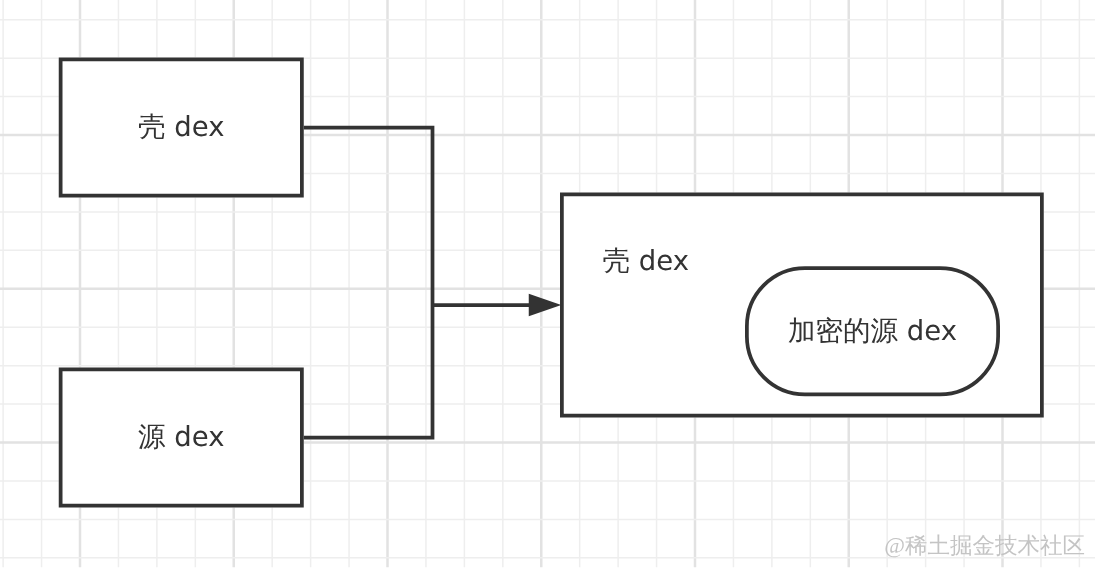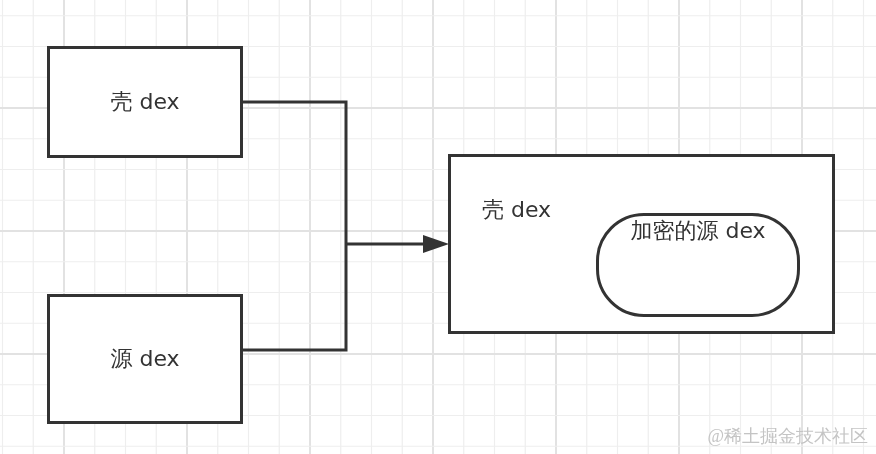--- a/index.html
+++ b/index.html
@@ -13,21 +13,21 @@
       position: absolute; color: #333333; font-size: 22px; line-height: 1;
       white-space: nowrap; font-family: "DejaVu Sans", "Liberation Sans", sans-serif;
     }
     .box {
       position: absolute; box-sizing: border-box; border: 3px solid #333333; background: #ffffff;
       display: flex; align-items: center; justify-content: center;
     }
     .box .text { color: #333333; font-size: 22px; white-space: nowrap; }
     .pill {
       position: absolute; box-sizing: border-box; border: 3px solid #333333; background: #ffffff;
-      border-radius: 48px; display: flex; justify-content: center;
+      border-radius: 48px; display: flex; align-items: center; justify-content: center;
     }
     .pill .text { color: #333333; font-size: 22px; white-space: nowrap; }
     .watermark {
       position: absolute; right: 8px; bottom: 6px; color: #c4c4c4; font-size: 18px;
       font-family: Liberation Serif, serif; white-space: nowrap;
     }
   </style>
 </head>
 <body>
 
@@ -83,21 +83,21 @@
     <polyline points="241,350 346,350 346,244" fill="none" stroke="#333333" stroke-width="3"></polyline>
     <line x1="346" y1="244" x2="424" y2="244" stroke="#333333" stroke-width="3"></line>
     <polygon points="423,235 449,244 423,253" fill="#333333"></polygon>
   </g>
 </svg>
 
 <div class="box" style="left:47px; top:46px; width:196px; height:112px;">
   <span class="text">壳 dex</span>
 </div>
 
-<div class="box" style="left:47px; top:294px; width:196px; height:130px;">
+<div class="box" style="left:47px; top:294px; width:196px; height:112px;">
   <span class="text">源 dex</span>
 </div>
 
 <div class="box" style="left:448px; top:154px; width:387px; height:180px;"></div>
 
 <span class="label" style="left:482px; top:199px;">壳 dex</span>
 
 <div class="pill" style="left:596px; top:213px; width:204px; height:104px;">
   <span class="text">加密的源 dex</span>
 </div>

